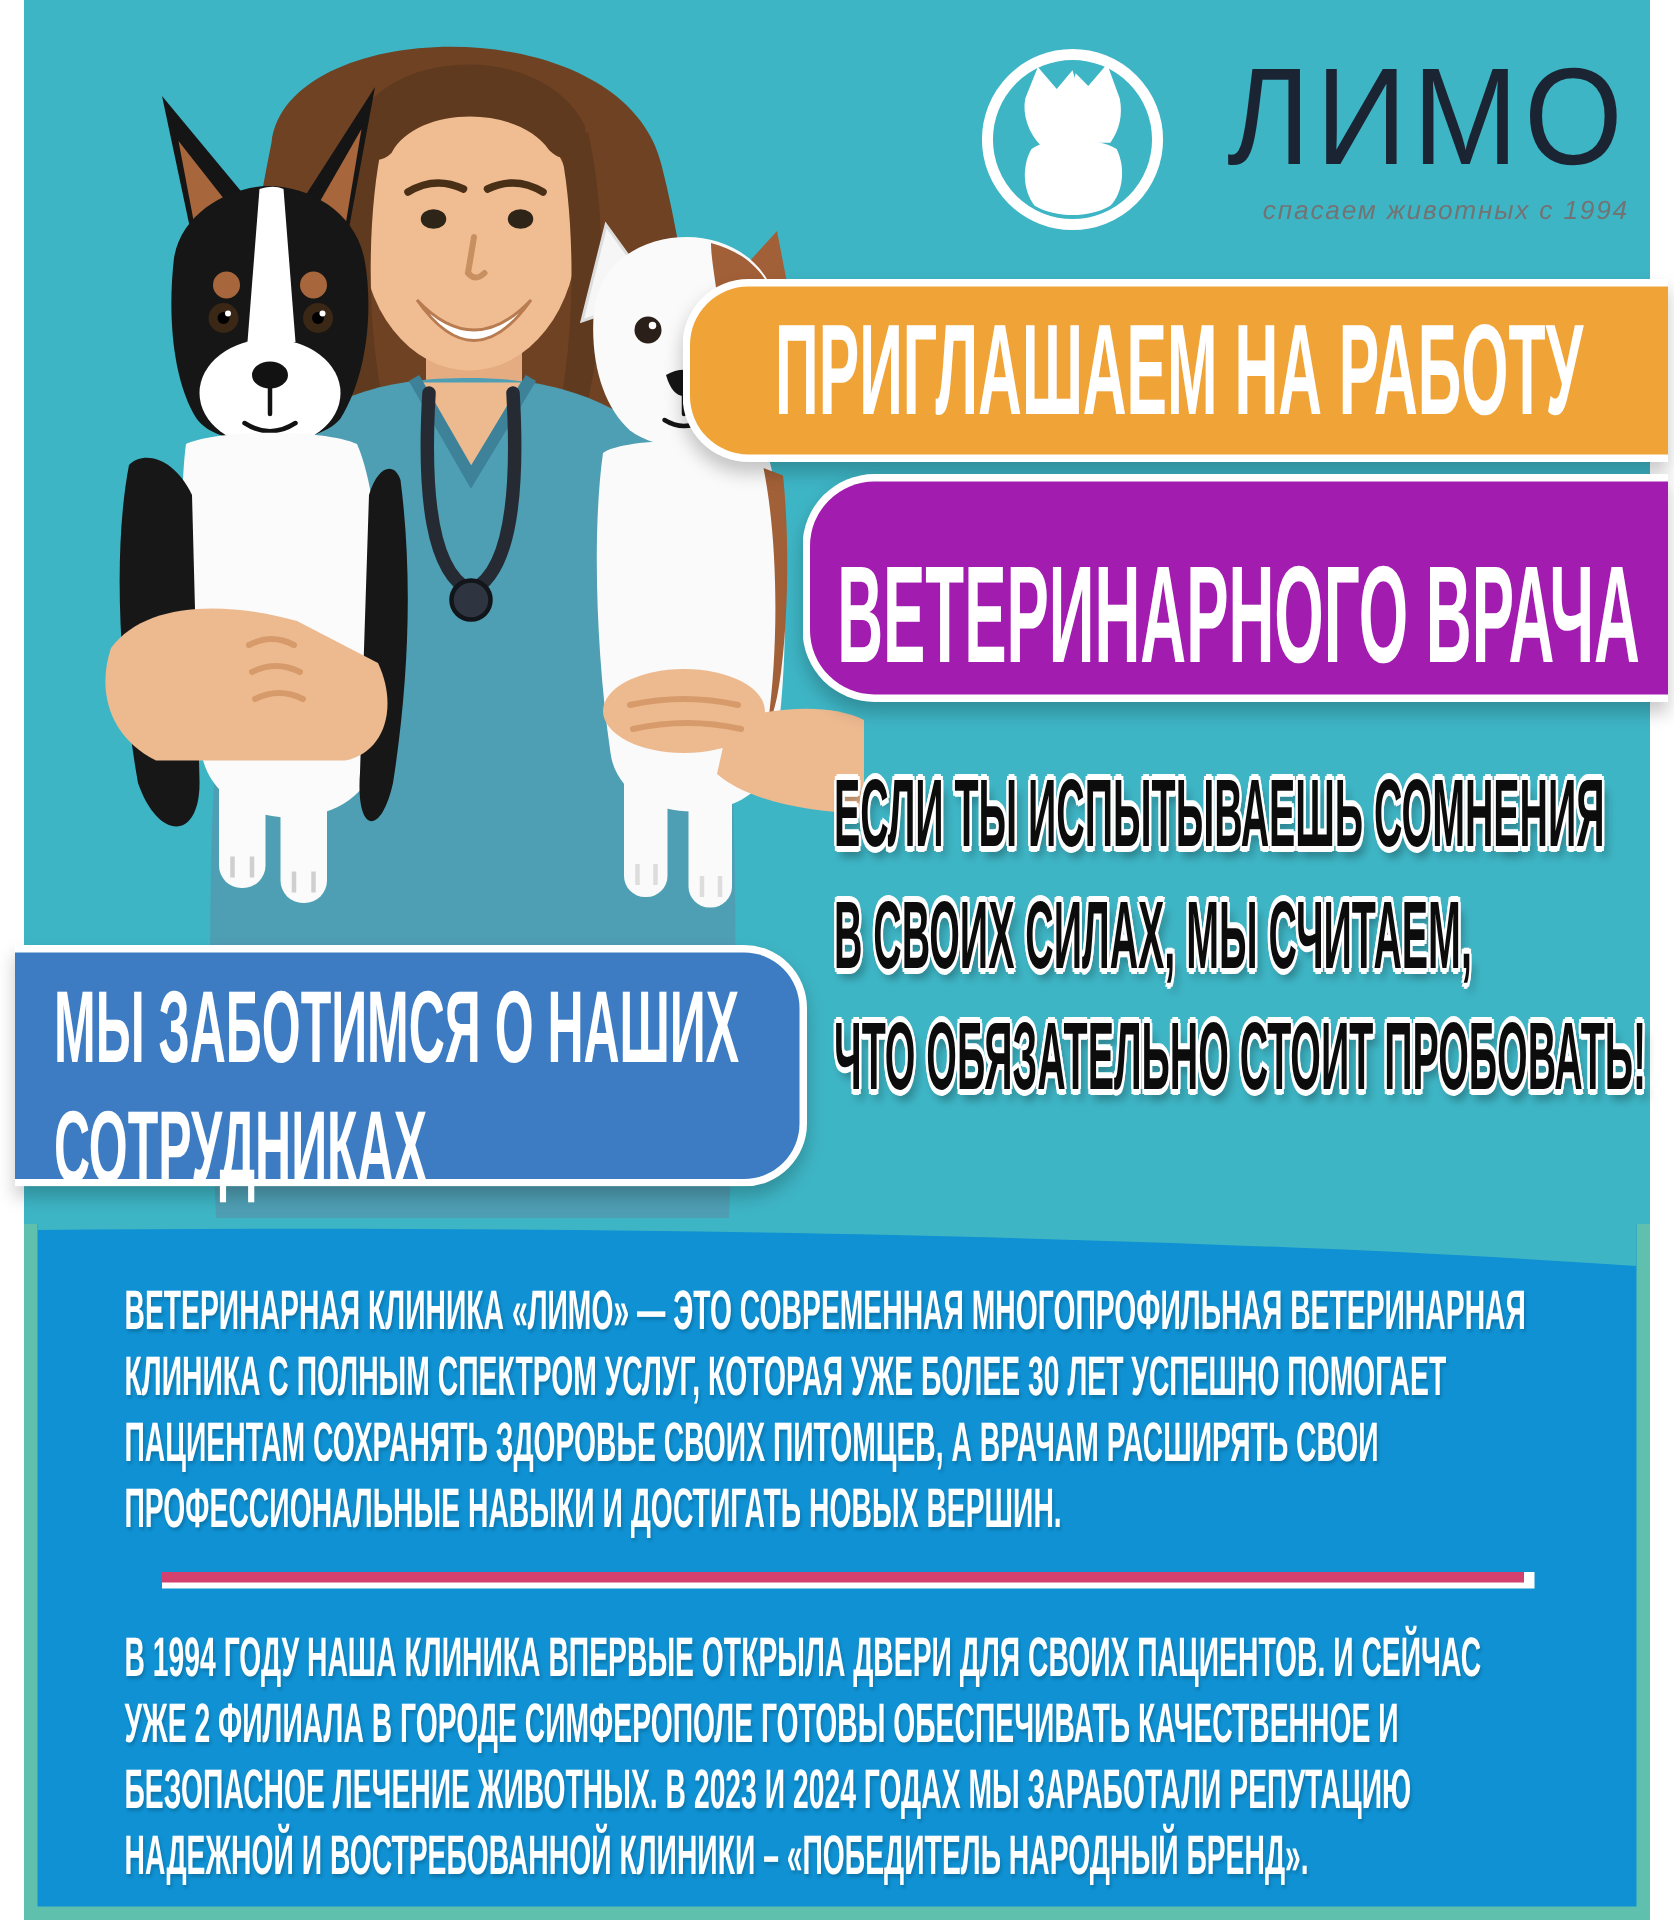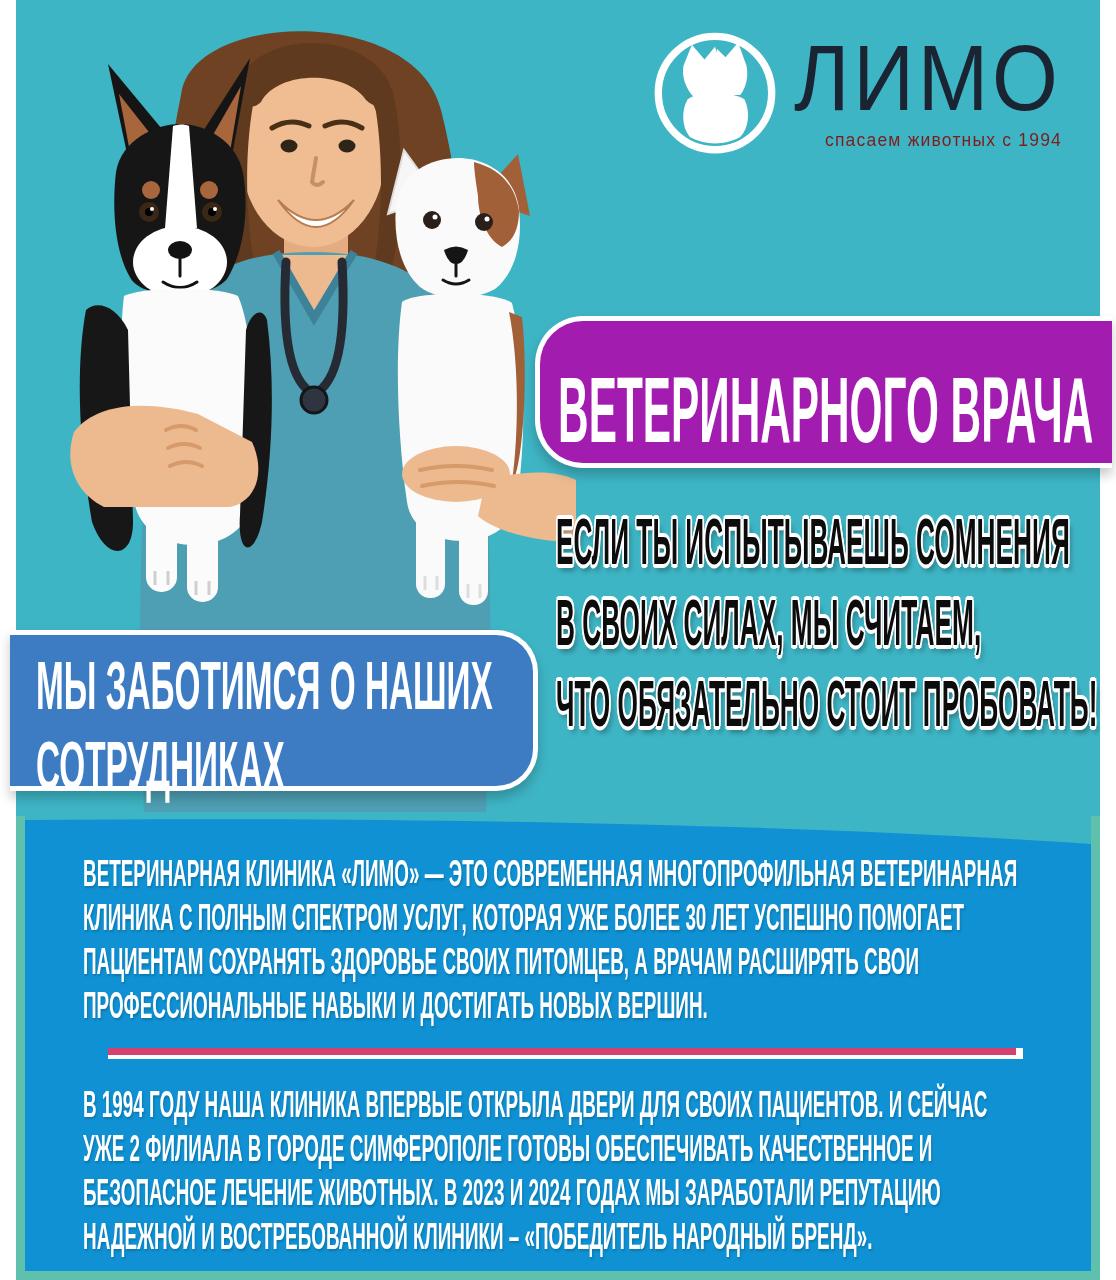--- a/index.html
+++ b/index.html
@@ -3,29 +3,29 @@
 <meta charset="utf-8">
 <style>
   html,body { margin:0; padding:0; background:#ffffff; }
   .page {
     position:relative; width:1116px; height:1280px; overflow:hidden;
     background:#ffffff; font-family:"Liberation Sans", sans-serif;
   }
   .teal-bg { position:absolute; left:16px; right:16px; top:0; bottom:0; background:#3EB5C5; }
 
   
-  .logo { position:absolute; left:652px; top:30px; display:flex; gap:16px; align-items:flex-start; z-index:6; }
+  .logo { position:absolute; left:652px; top:30px; display:flex; gap:40px; align-items:flex-start; z-index:6; }
   .logo-icon { width:126px; height:126px; }
   .brand-name {
     font-size:92px; line-height:96px; font-weight:500; color:#1B2433;
     letter-spacing:4px; transform:scaleX(0.92); transform-origin:left center; white-space:nowrap;
   }
   .brand-tagline {
-    margin-top:4px; font-size:17.5px; letter-spacing:1.2px; color:#7f1d1d;
-    text-align:right; width:268px; white-space:nowrap;
+    margin-top:4px; font-size:17.5px; letter-spacing:1.2px; color:#737373;
+    text-align:right; width:268px; white-space:nowrap;font-style:italic;
   }
 
   
   .banner { position:absolute; display:flex; align-items:center; justify-content:center;
             box-shadow:0 7px 12px rgba(0,0,0,.22); z-index:5; }
   .banner-invite {
     left:455px; right:4px; top:186px; height:112px; background:#F0A437;
     border:5px solid #fff; border-right:none; border-radius:44px 0 0 44px;
   }
   .banner-role {
@@ -172,20 +172,23 @@
       <path d="M30,34 L38,14 L50,28 L60,16 L66,36 C70,46 68,56 62,62 L40,64 C32,56 28,44 30,34 Z" fill="#ffffff"></path>
       <path d="M90,34 L82,12 L70,26 L62,18 L58,38 C54,48 58,58 64,62 L84,62 C90,54 92,44 90,34 Z" fill="#ffffff"></path>
       <path d="M34,66 C45,58 75,58 88,66 C94,78 92,94 84,102 C70,110 50,110 36,102 C28,92 28,76 34,66 Z" fill="#ffffff"></path>
     </svg>
     <div>
       <div class="brand-name">ЛИМО</div>
       <div class="brand-tagline">спасаем животных с 1994</div>
     </div>
   </div>
 
+  <div class="banner banner-invite">
+    <span class="banner-text">ПРИГЛАШАЕМ НА РАБОТУ</span>
+  </div>
   <div class="banner banner-role">
     <span class="banner-text">ВЕТЕРИНАРНОГО ВРАЧА</span>
   </div>
 
   <div class="slogan">
     <span class="slogan-line">ЕСЛИ ТЫ ИСПЫТЫВАЕШЬ СОМНЕНИЯ</span>
     <span class="slogan-line">В СВОИХ СИЛАХ, МЫ СЧИТАЕМ,</span>
     <span class="slogan-line">ЧТО ОБЯЗАТЕЛЬНО СТОИТ ПРОБОВАТЬ!</span>
   </div>
 

